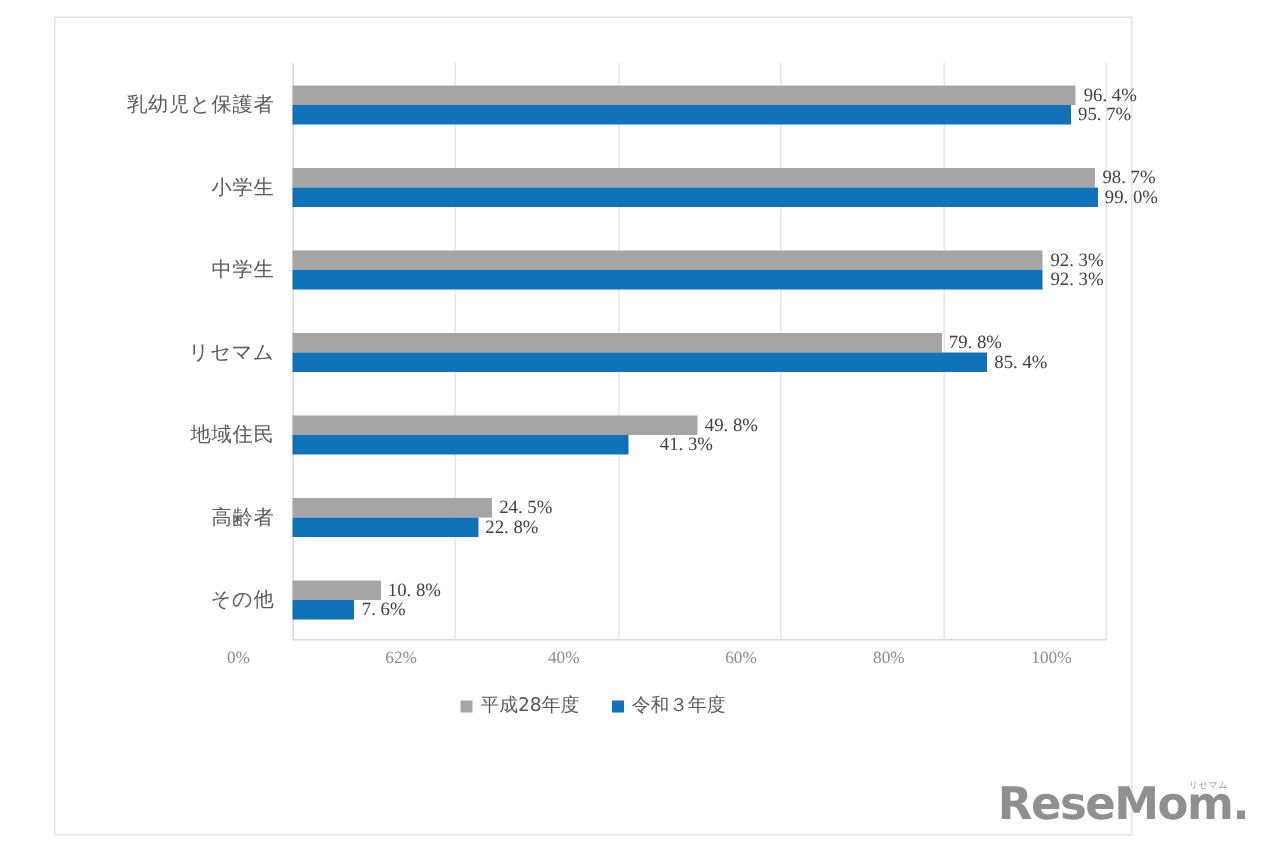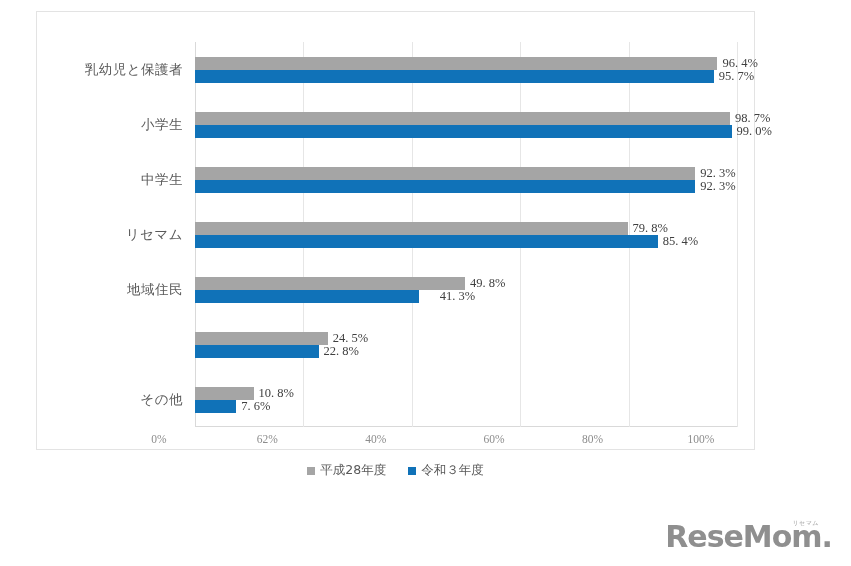--- a/index.html
+++ b/index.html
@@ -5,21 +5,21 @@
   html,body{margin:0;padding:0;}
   body{
     width:851px;height:566px;background:#ffffff;
     font-family:"Liberation Serif","DejaVu Serif",serif;
     overflow:hidden;position:relative;
   }
   #stage{position:absolute;inset:0;}
 
   
   .chart-frame{
-    position:absolute;left:36px;top:11px;width:719px;height:439px;
+    position:absolute;left:36px;top:11px;width:719px;height:546px;
     border:1px solid #e3e3e3;background:#ffffff;box-sizing:border-box;
   }
 
   
   .plot{
     position:absolute;left:158px;top:30px;width:542px;height:385px;
   }
   .gridline{
     position:absolute;top:0;bottom:0;width:1px;background:#e6e6e6;
   }
@@ -121,20 +121,21 @@
         <div class="cat-label" style="width: 130px; left: -142px; top: 183.5px;">リセマム</div>
         <div class="bar s0" title="平成28年度 高校生世代 79. 8%" style="left: 0px; top: 179.5px; width: 432.516px; background: rgb(165, 165, 165);"></div>
         <div class="bar-label" style="left: 437.516px; top: 179.5px;">79. 8%</div>
         <div class="bar s1" title="令和３年度 高校生世代 85. 4%" style="left: 0px; top: 192.5px; width: 462.868px; background: rgb(16, 114, 184);"></div>
         <div class="bar-label" style="left: 467.868px; top: 192.5px;">85. 4%</div>
         <div class="cat-label" style="width: 130px; left: -142px; top: 238.5px;">地域住民</div>
         <div class="bar s0" title="平成28年度 地域住民 49. 8%" style="left: 0px; top: 234.5px; width: 269.916px; background: rgb(165, 165, 165);"></div>
         <div class="bar-label" style="left: 274.916px; top: 234.5px;">49. 8%</div>
         <div class="bar s1" title="令和３年度 地域住民 41. 3%" style="left: 0px; top: 247.5px; width: 223.846px; background: rgb(16, 114, 184);"></div>
         <div class="bar-label" style="left: 228.846px; top: 247.5px; margin-left: 16px;">41. 3%</div>
+        <div class="cat-label" style="width: 130px; left: -142px; top: 293.5px;">高齢者</div>
         <div class="bar s0" title="平成28年度 高齢者 24. 5%" style="left: 0px; top: 289.5px; width: 132.79px; background: rgb(165, 165, 165);"></div>
         <div class="bar-label" style="left: 137.79px; top: 289.5px;">24. 5%</div>
         <div class="bar s1" title="令和３年度 高齢者 22. 8%" style="left: 0px; top: 302.5px; width: 123.576px; background: rgb(16, 114, 184);"></div>
         <div class="bar-label" style="left: 128.576px; top: 302.5px;">22. 8%</div>
         <div class="cat-label" style="width: 130px; left: -142px; top: 348.5px;">その他</div>
         <div class="bar s0" title="平成28年度 その他 10. 8%" style="left: 0px; top: 344.5px; width: 58.536px; background: rgb(165, 165, 165);"></div>
         <div class="bar-label" style="left: 63.536px; top: 344.5px;">10. 8%</div>
         <div class="bar s1" title="令和３年度 その他 7. 6%" style="left: 0px; top: 357.5px; width: 41.192px; background: rgb(16, 114, 184);"></div>
         <div class="bar-label" style="left: 46.192px; top: 357.5px;">7. 6%</div>
       </div>

